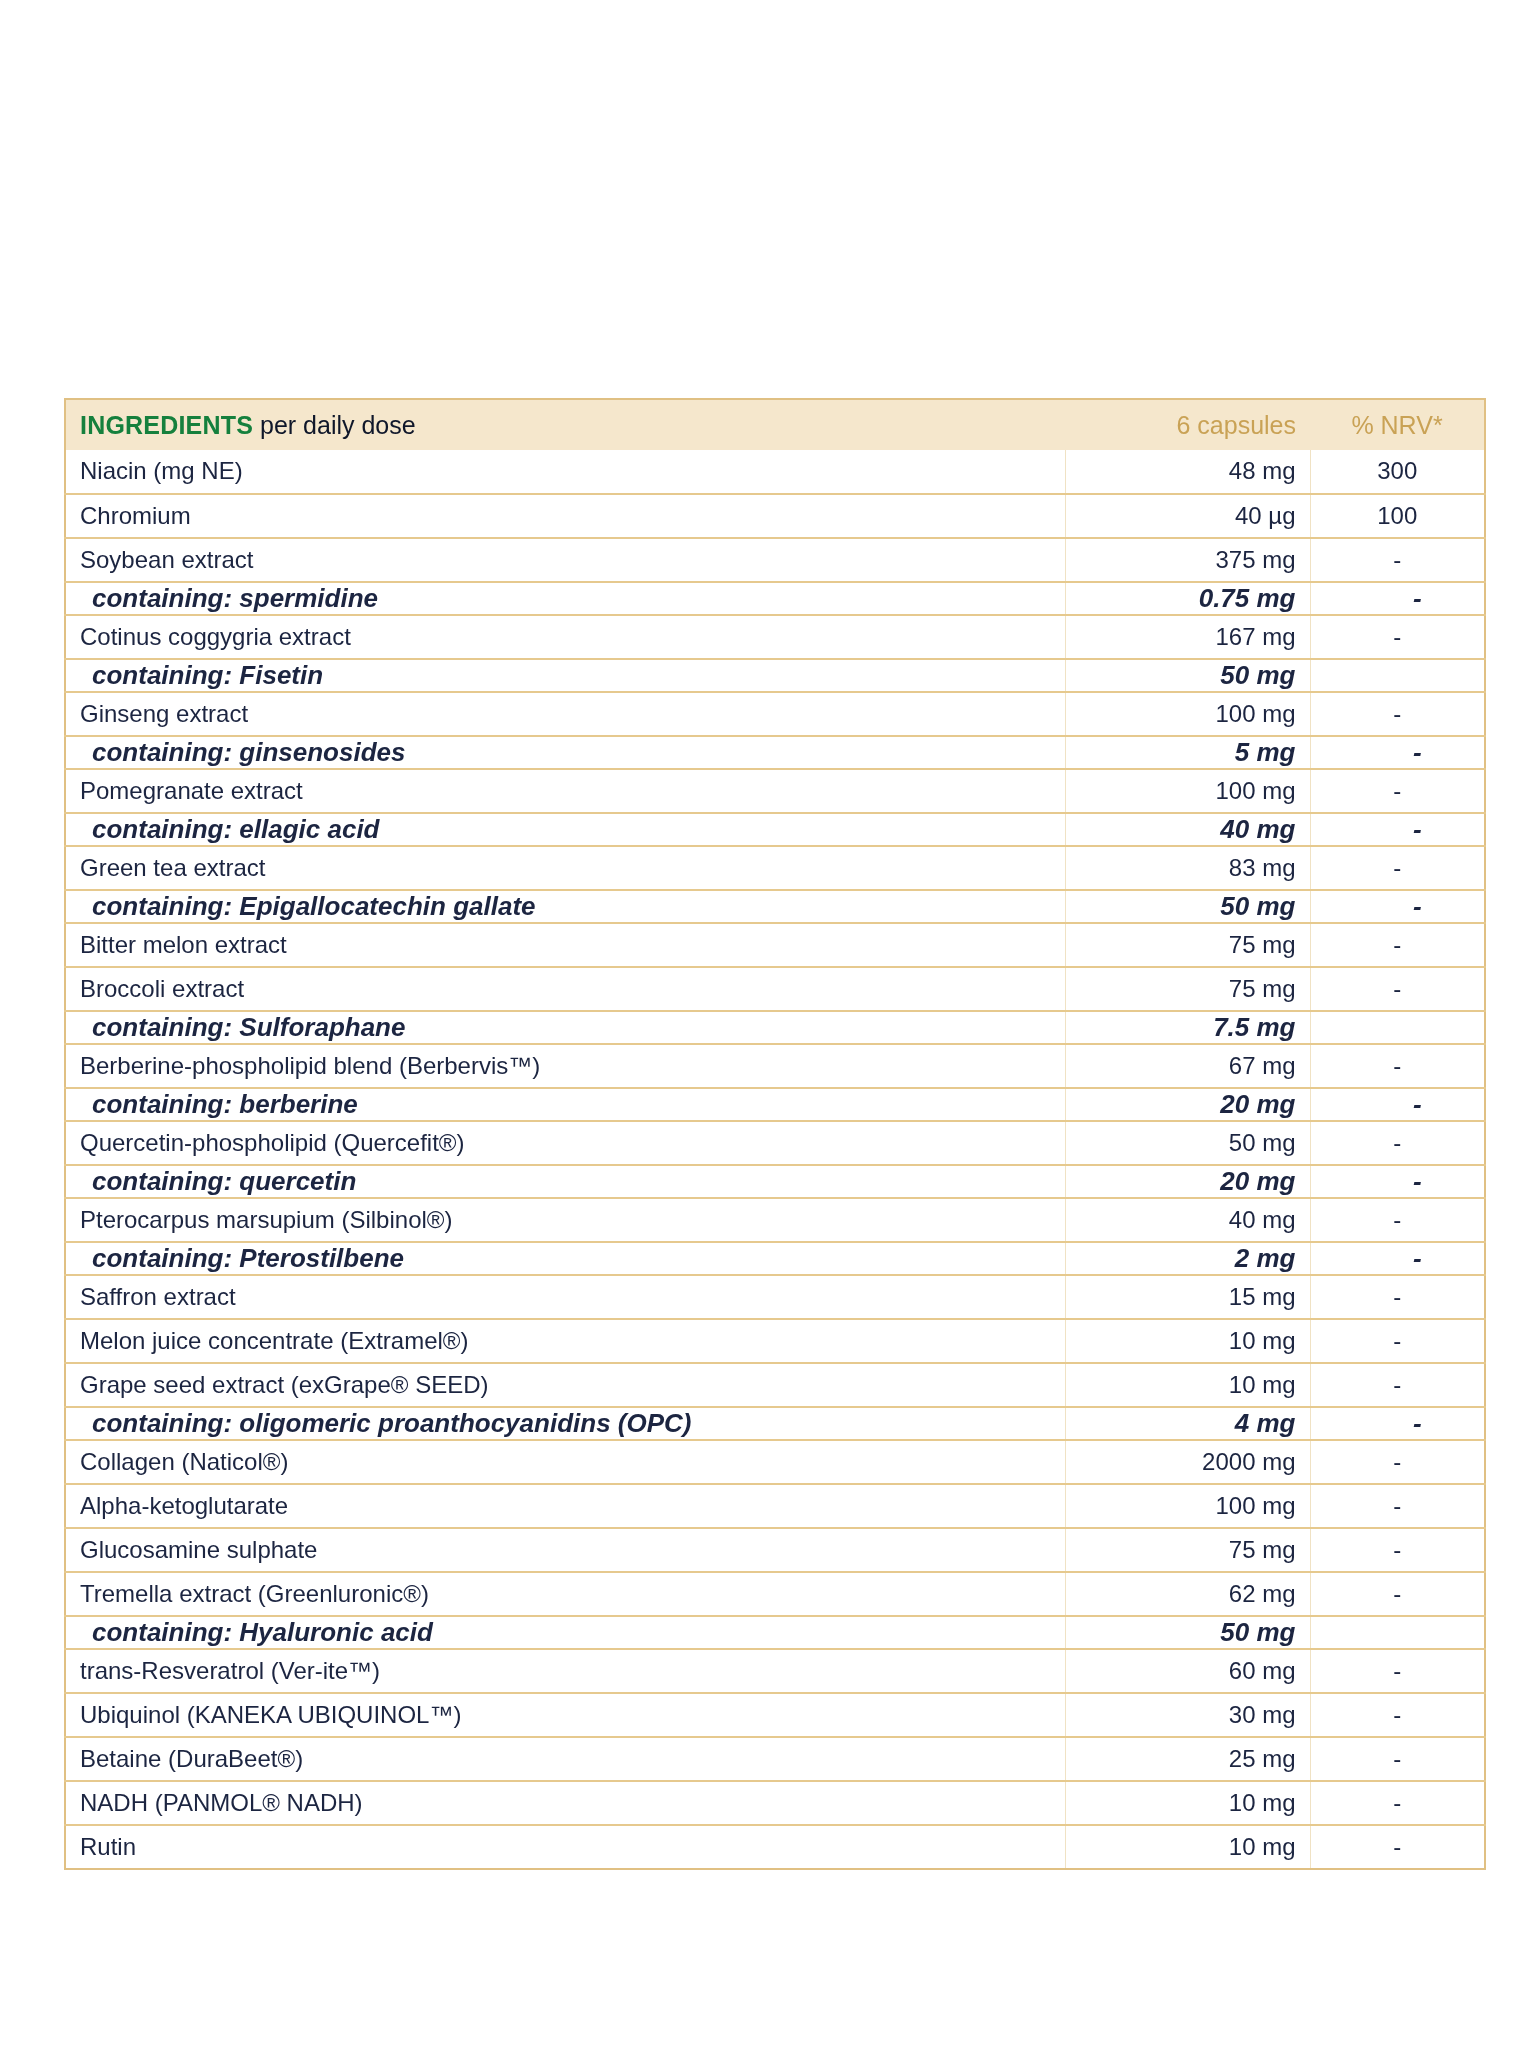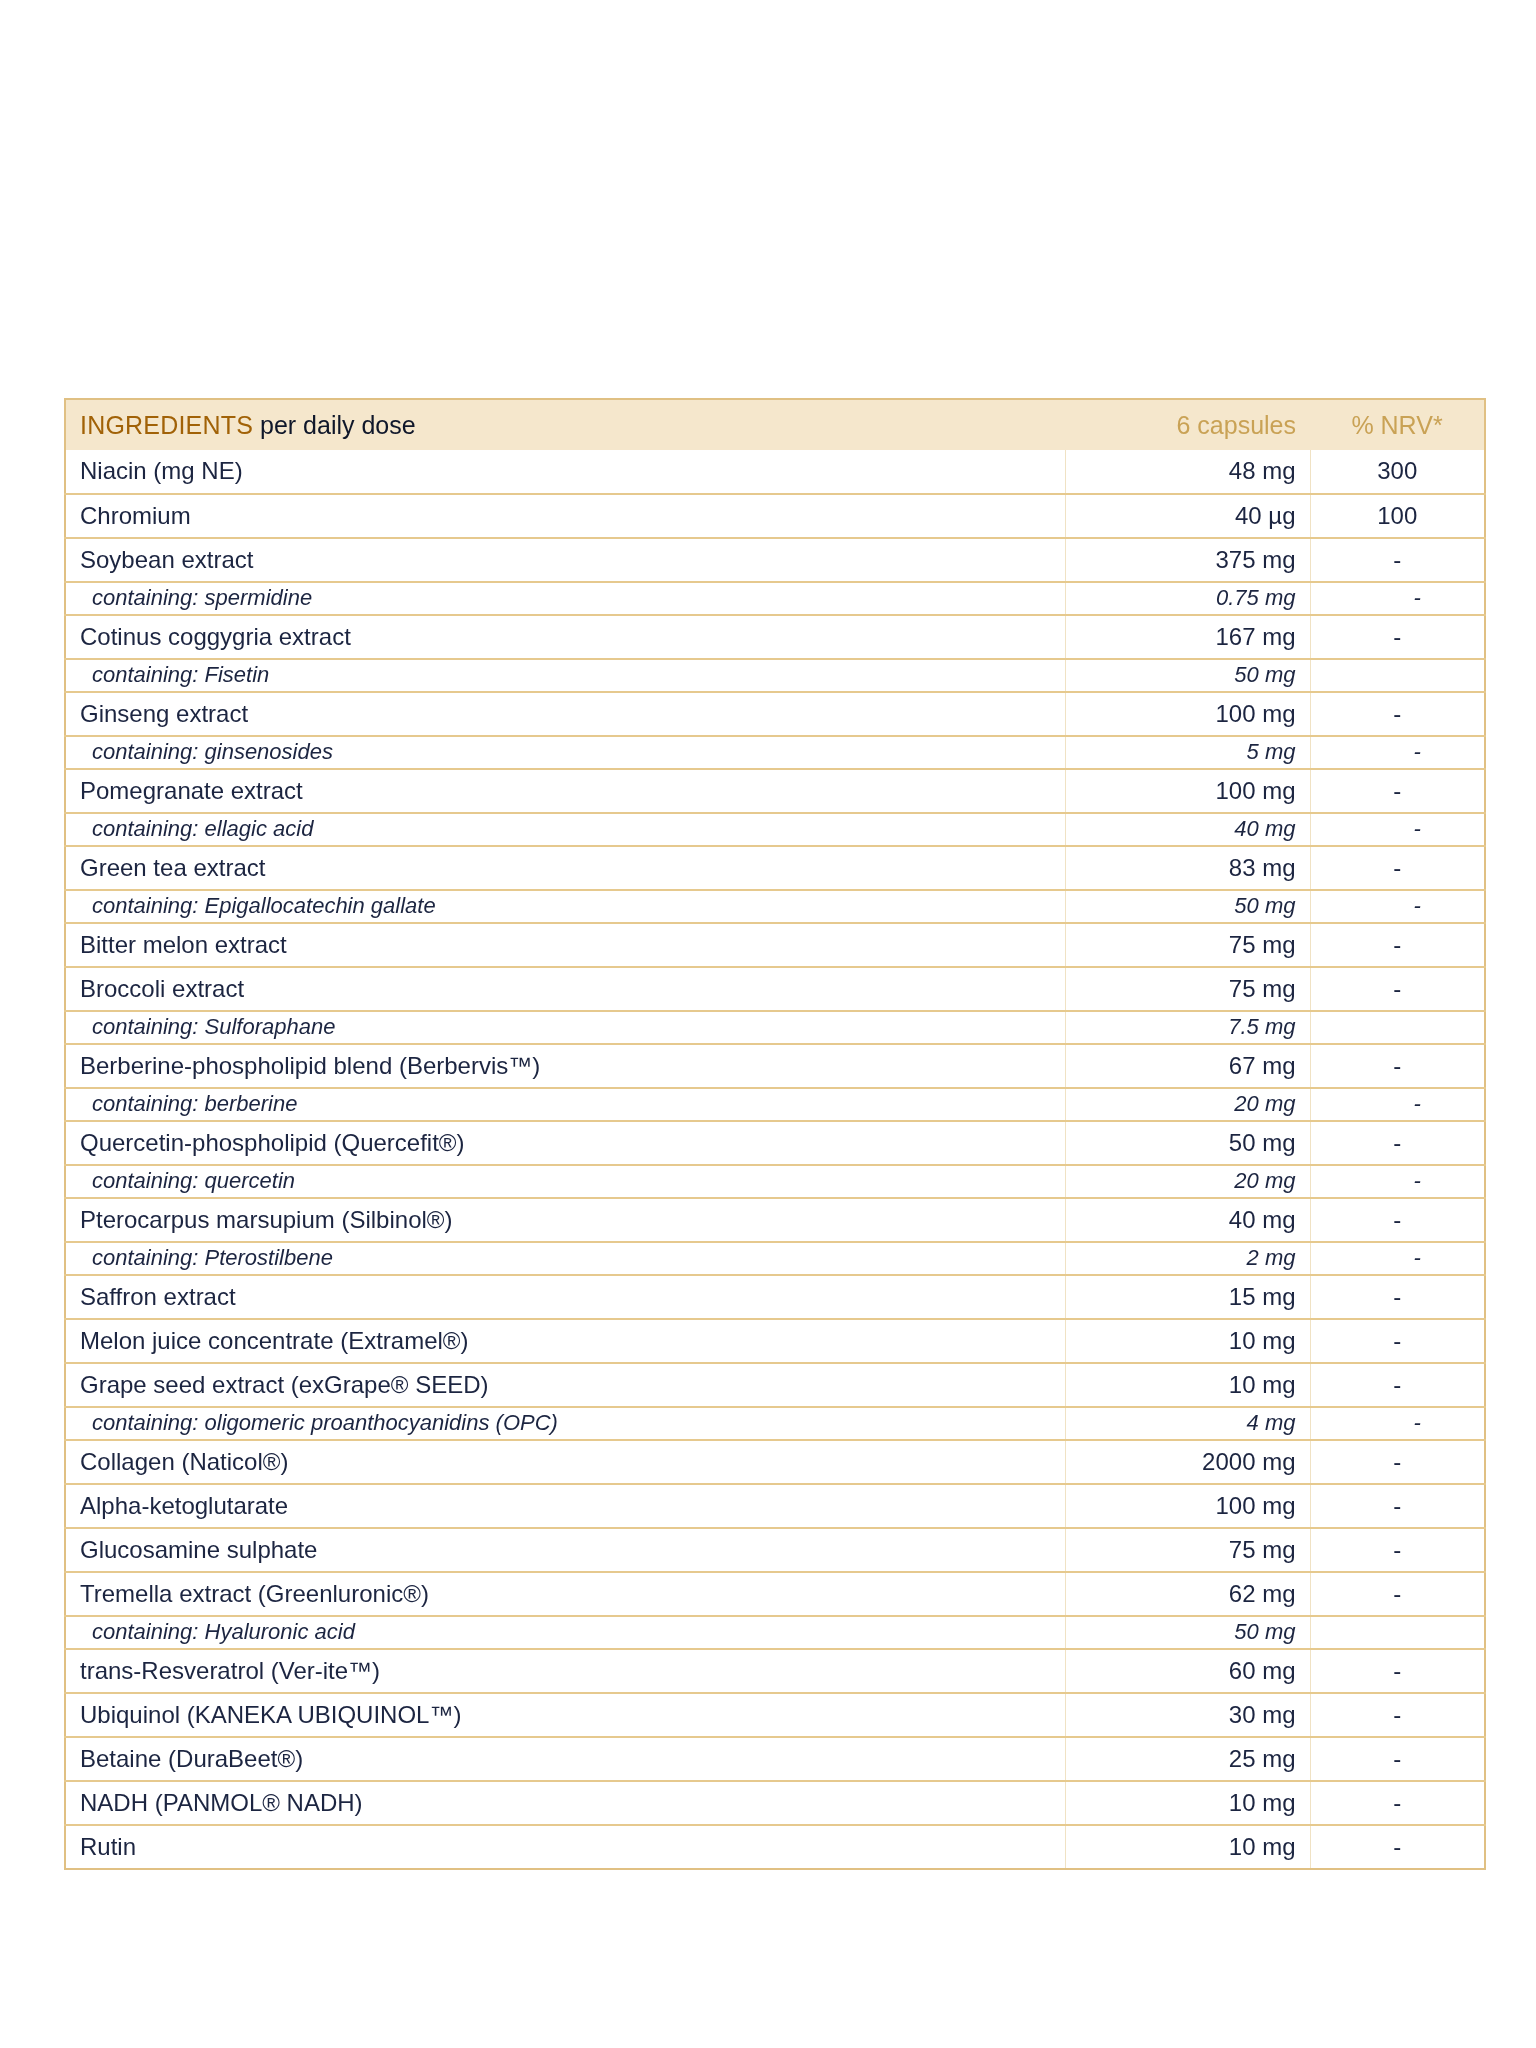--- a/index.html
+++ b/index.html
@@ -45,21 +45,21 @@
   thead th .hd {
     font-size: 25px;
     color: #c9a255;
     line-height: 1;
     white-space: nowrap;
   }
   thead th.h-name { text-align: left;  padding-left: 14px; }
   thead th.h-dose { text-align: right; padding-right: 14px; }
   thead th.h-nrv  { text-align: center; }
 
-  thead th.h-name .hd-strong { color: #a16207; letter-spacing: 0.2px; }
+  thead th.h-name .hd-strong { color: #15803d; letter-spacing: 0.2px; font-weight: bold; }
   thead th.h-name .hd-rest   { color: #0f172a; }
 
   tbody tr { height: 44px; }
 
   tbody td {
     padding: 0;
     vertical-align: middle;
     border-top: 2px solid #e6c98e;
     font-size: 24px;
     color: #1c2541;
@@ -80,21 +80,21 @@
     border-right: 1px solid #f0e2c4;
     white-space: nowrap;
   }
   tbody td.v {
     text-align: center;
     white-space: nowrap;
     border-radius: 10px;
   }
 
   
-  tbody tr.sub td      { font-style: italic; font-size: 22px; }
+  tbody tr.sub td      { font-style: italic; font-size: 26px; font-weight: bold; }
   tbody tr.sub td.n    { padding-left: 26px; }
   tbody tr.sub         { height: 33px; }
   tbody tr.sub td      { border-top: 2px solid #e6c98e; padding-left: 40px; }
 </style>
 </head>
 <body>
 
 <div id="table-wrap">
   <table class="nutri">
     <colgroup>

